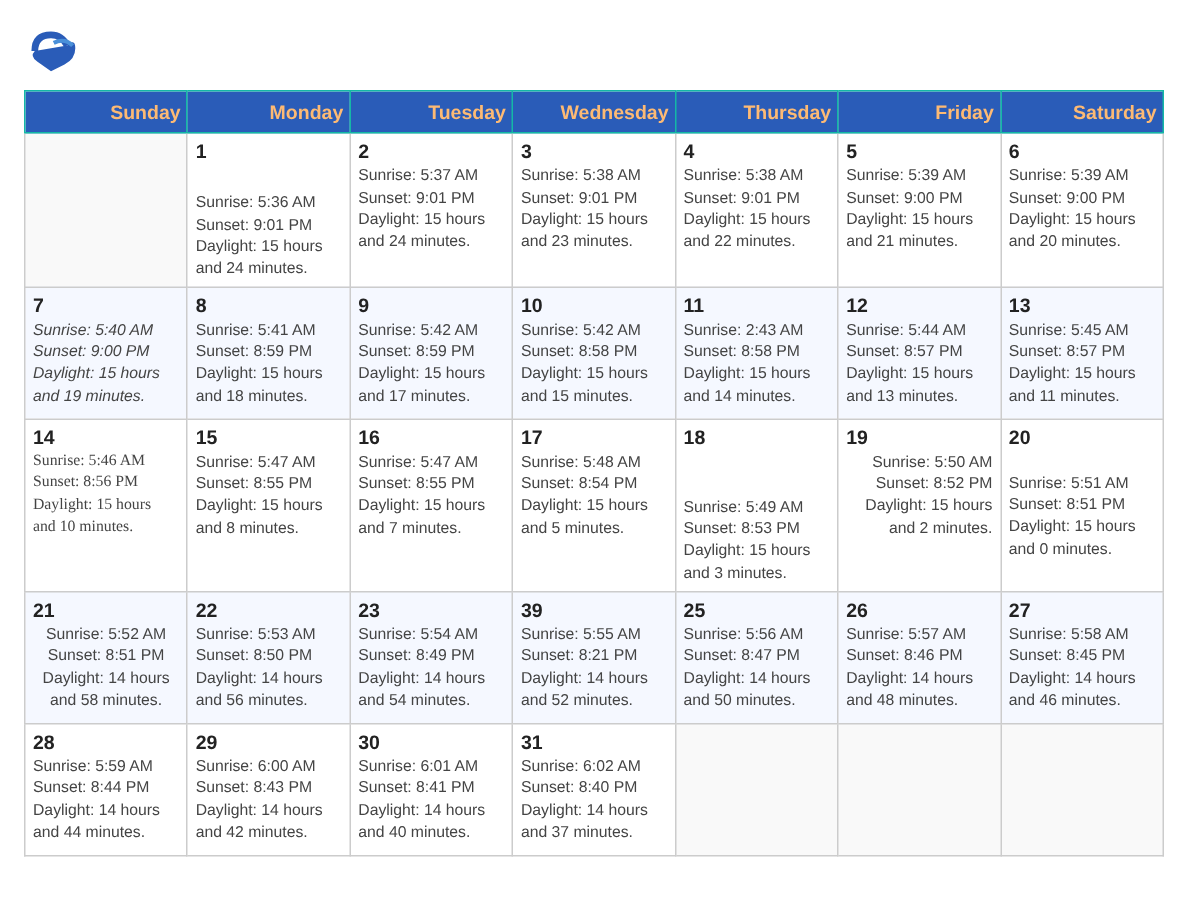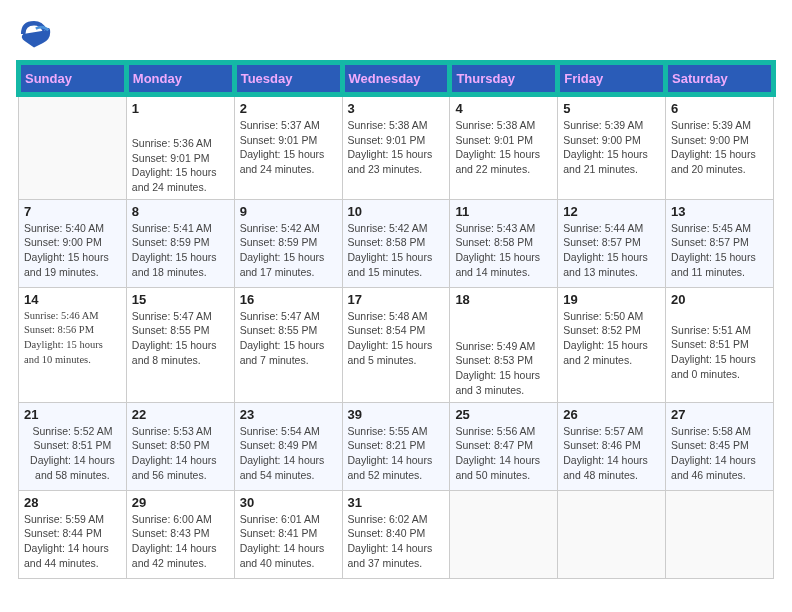--- a/index.html
+++ b/index.html
@@ -46,26 +46,26 @@
       font-size: 15px;
       color: #555;
     }
     table {
       width: 100%;
       border-collapse: collapse;
       table-layout: fixed;
     }
     th {
       background-color: #2a5cb8;
-      color: #f0abfc;
+      color: #fdba74;
       font-size: 13px;
       font-weight: bold;
       padding: 6px 4px;
-      text-align: left;
-      border: 5px solid #14b8a6;
+      text-align: right;
+      border: 1px solid #14b8a6;
     }
     td {
       vertical-align: top;
       border: 1px solid #ccc;
       padding: 4px 5px;
       font-size: 11px;
       color: #333;
       height: 88px;
       background: #fff;
     }
@@ -168,21 +168,21 @@
           <span class="day-num">6</span>
           <div class="day-info" style="white-space: pre-line;">Sunrise: 5:39 AM
 Sunset: 9:00 PM
 Daylight: 15 hours
 and 20 minutes.</div>
         </td>
       </tr>
       <tr>
         <td>
           <span class="day-num">7</span>
-          <div class="day-info" style="white-space: pre-line;">Sunrise: 5:40 AM
+          <div class="day-info" style="white-space: pre-line; font-style: italic;">Sunrise: 5:40 AM
 Sunset: 9:00 PM
 Daylight: 15 hours
 and 19 minutes.</div>
         </td>
         <td>
           <span class="day-num">8</span>
           <div class="day-info" style="white-space: pre-line;">Sunrise: 5:41 AM
 Sunset: 8:59 PM
 Daylight: 15 hours
 and 18 minutes.</div>
@@ -196,21 +196,21 @@
         </td>
         <td>
           <span class="day-num">10</span>
           <div class="day-info" style="white-space: pre-line;">Sunrise: 5:42 AM
 Sunset: 8:58 PM
 Daylight: 15 hours
 and 15 minutes.</div>
         </td>
         <td>
           <span class="day-num">11</span>
-          <div class="day-info" style="white-space: pre-line;">Sunrise: 5:43 AM
+          <div class="day-info" style="white-space: pre-line;">Sunrise: 2:43 AM
 Sunset: 8:58 PM
 Daylight: 15 hours
 and 14 minutes.</div>
         </td>
         <td>
           <span class="day-num">12</span>
           <div class="day-info" style="white-space: pre-line;">Sunrise: 5:44 AM
 Sunset: 8:57 PM
 Daylight: 15 hours
 and 13 minutes.</div>
@@ -254,21 +254,21 @@
         </td>
         <td>
           <span class="day-num">18</span>
           <div class="day-info" style="white-space: pre-line; margin-top: 32px;">Sunrise: 5:49 AM
 Sunset: 8:53 PM
 Daylight: 15 hours
 and 3 minutes.</div>
         </td>
         <td>
           <span class="day-num">19</span>
-          <div class="day-info" style="white-space: pre-line;">Sunrise: 5:50 AM
+          <div class="day-info" style="white-space: pre-line; text-align: right;">Sunrise: 5:50 AM
 Sunset: 8:52 PM
 Daylight: 15 hours
 and 2 minutes.</div>
         </td>
         <td>
           <span class="day-num">20</span>
           <div class="day-info" style="white-space: pre-line; margin-top: 16px;">Sunrise: 5:51 AM
 Sunset: 8:51 PM
 Daylight: 15 hours
 and 0 minutes.</div>

